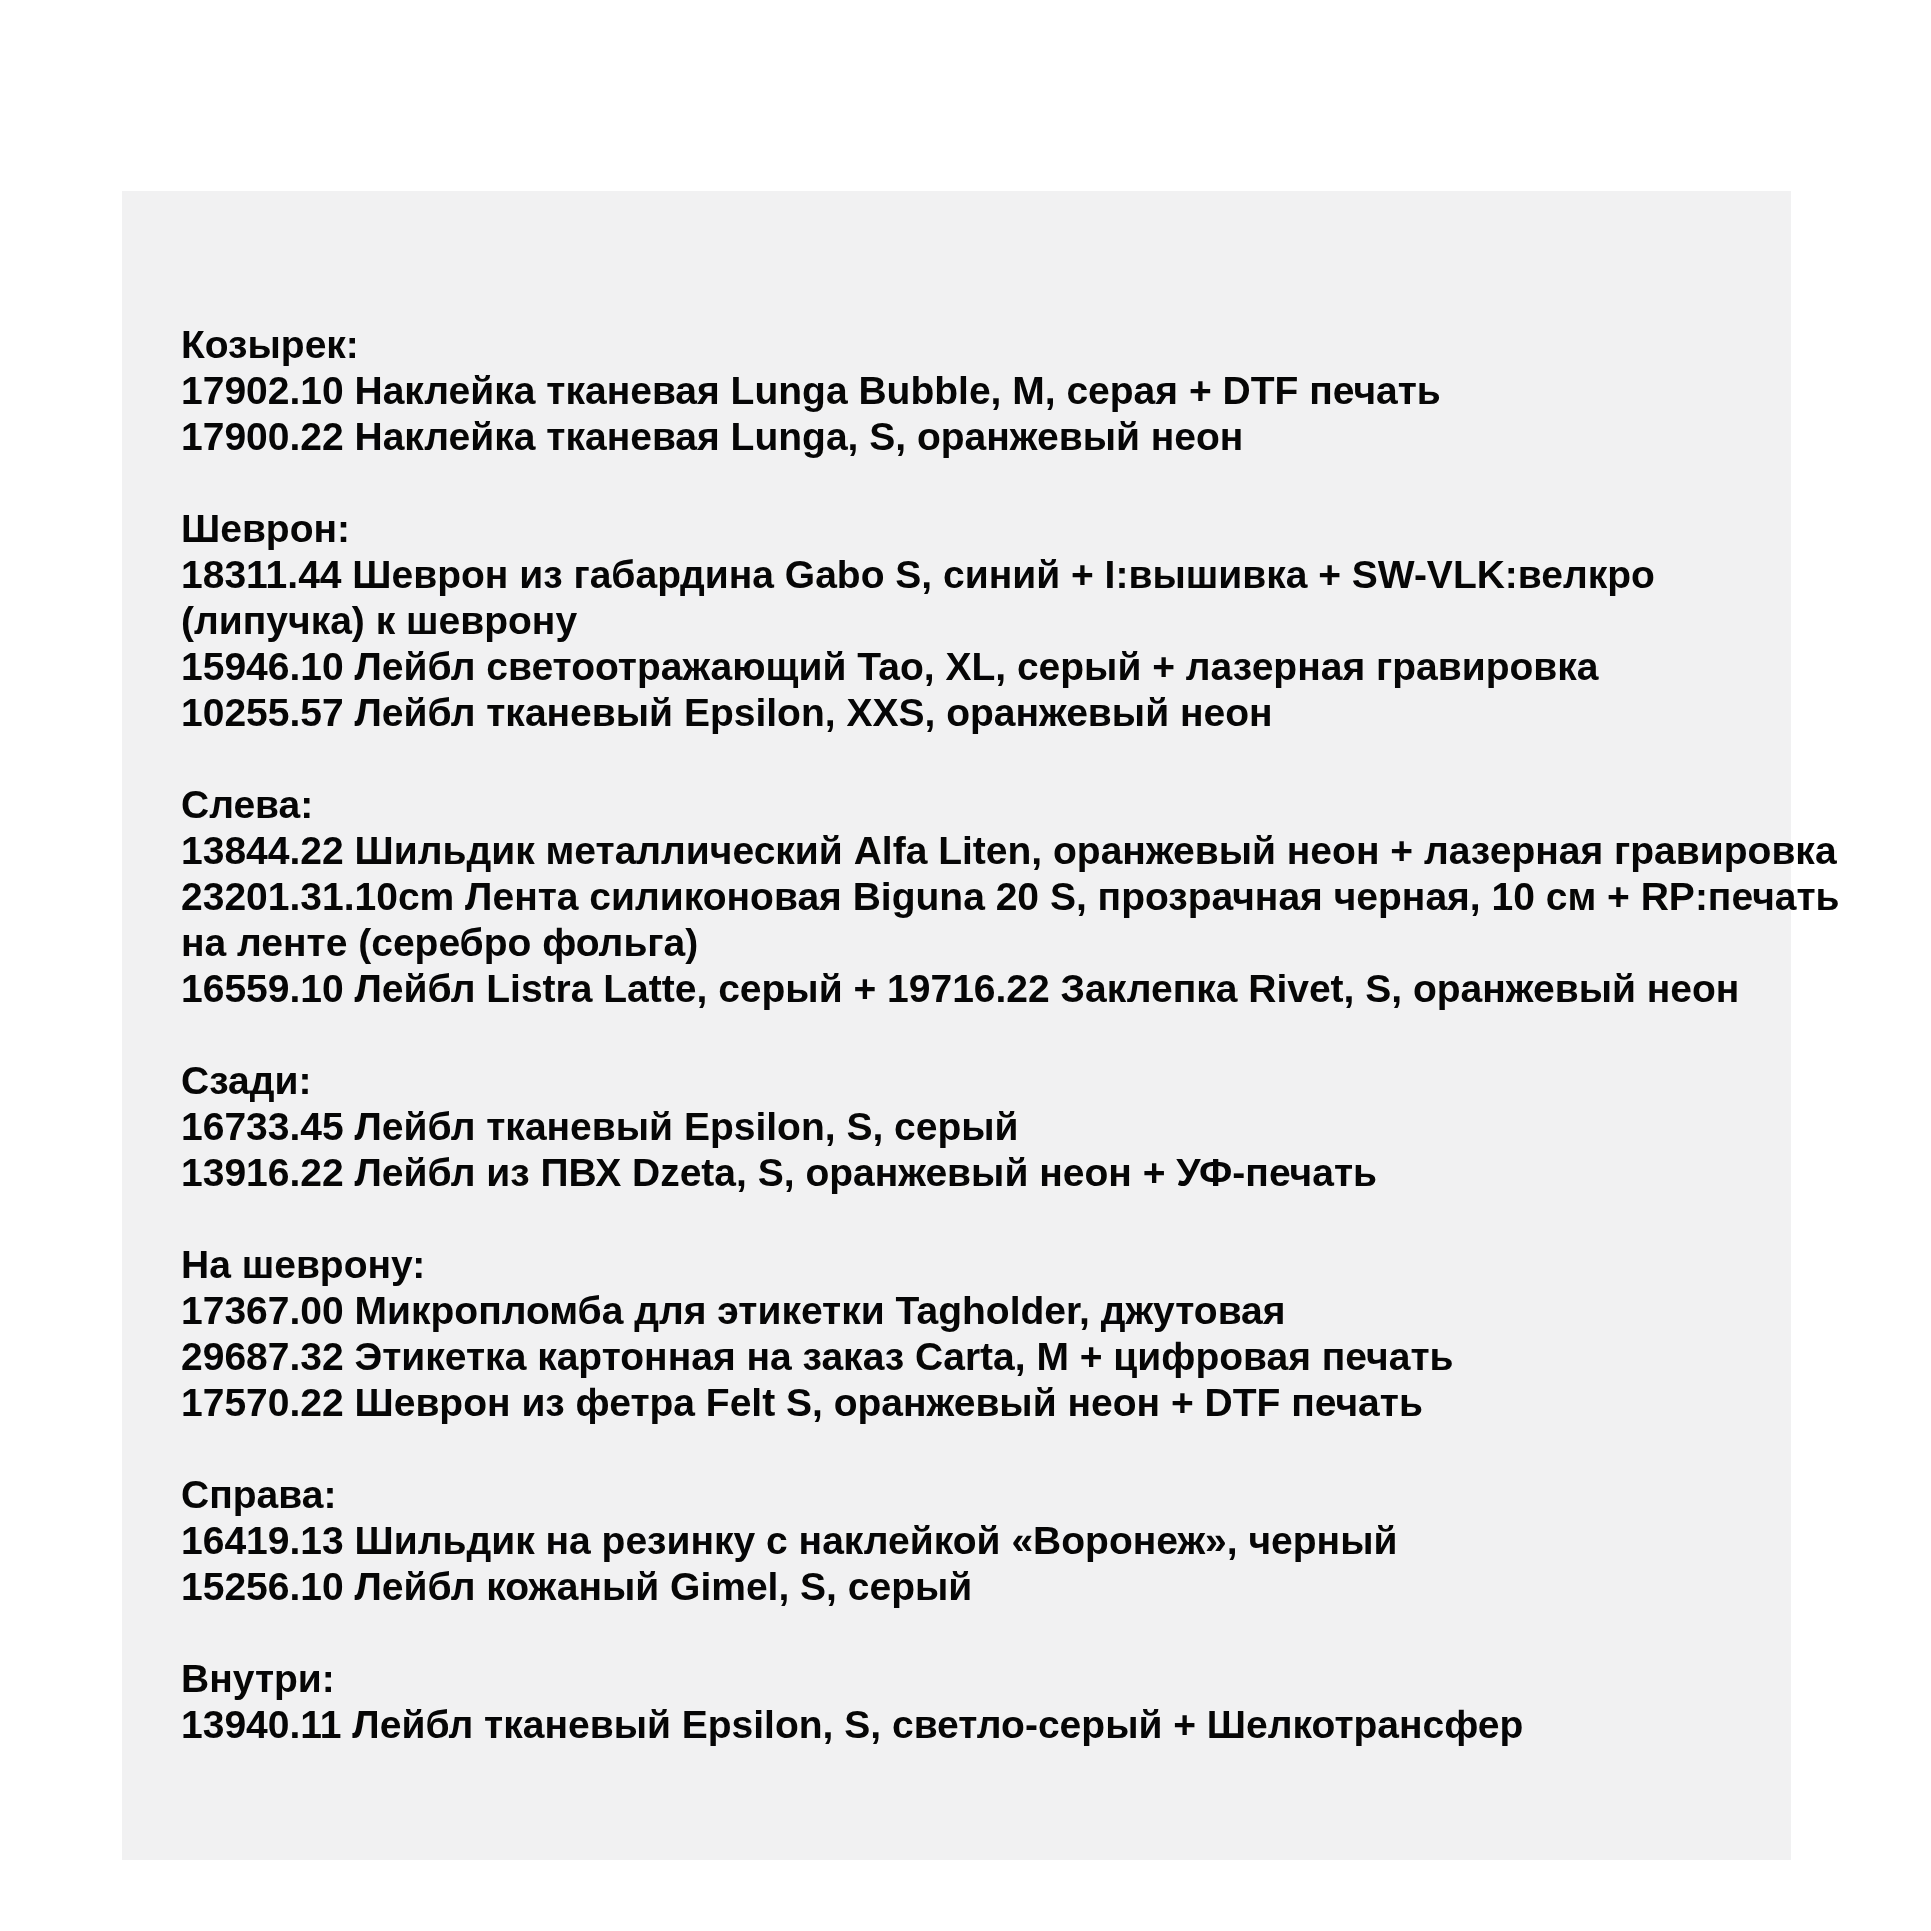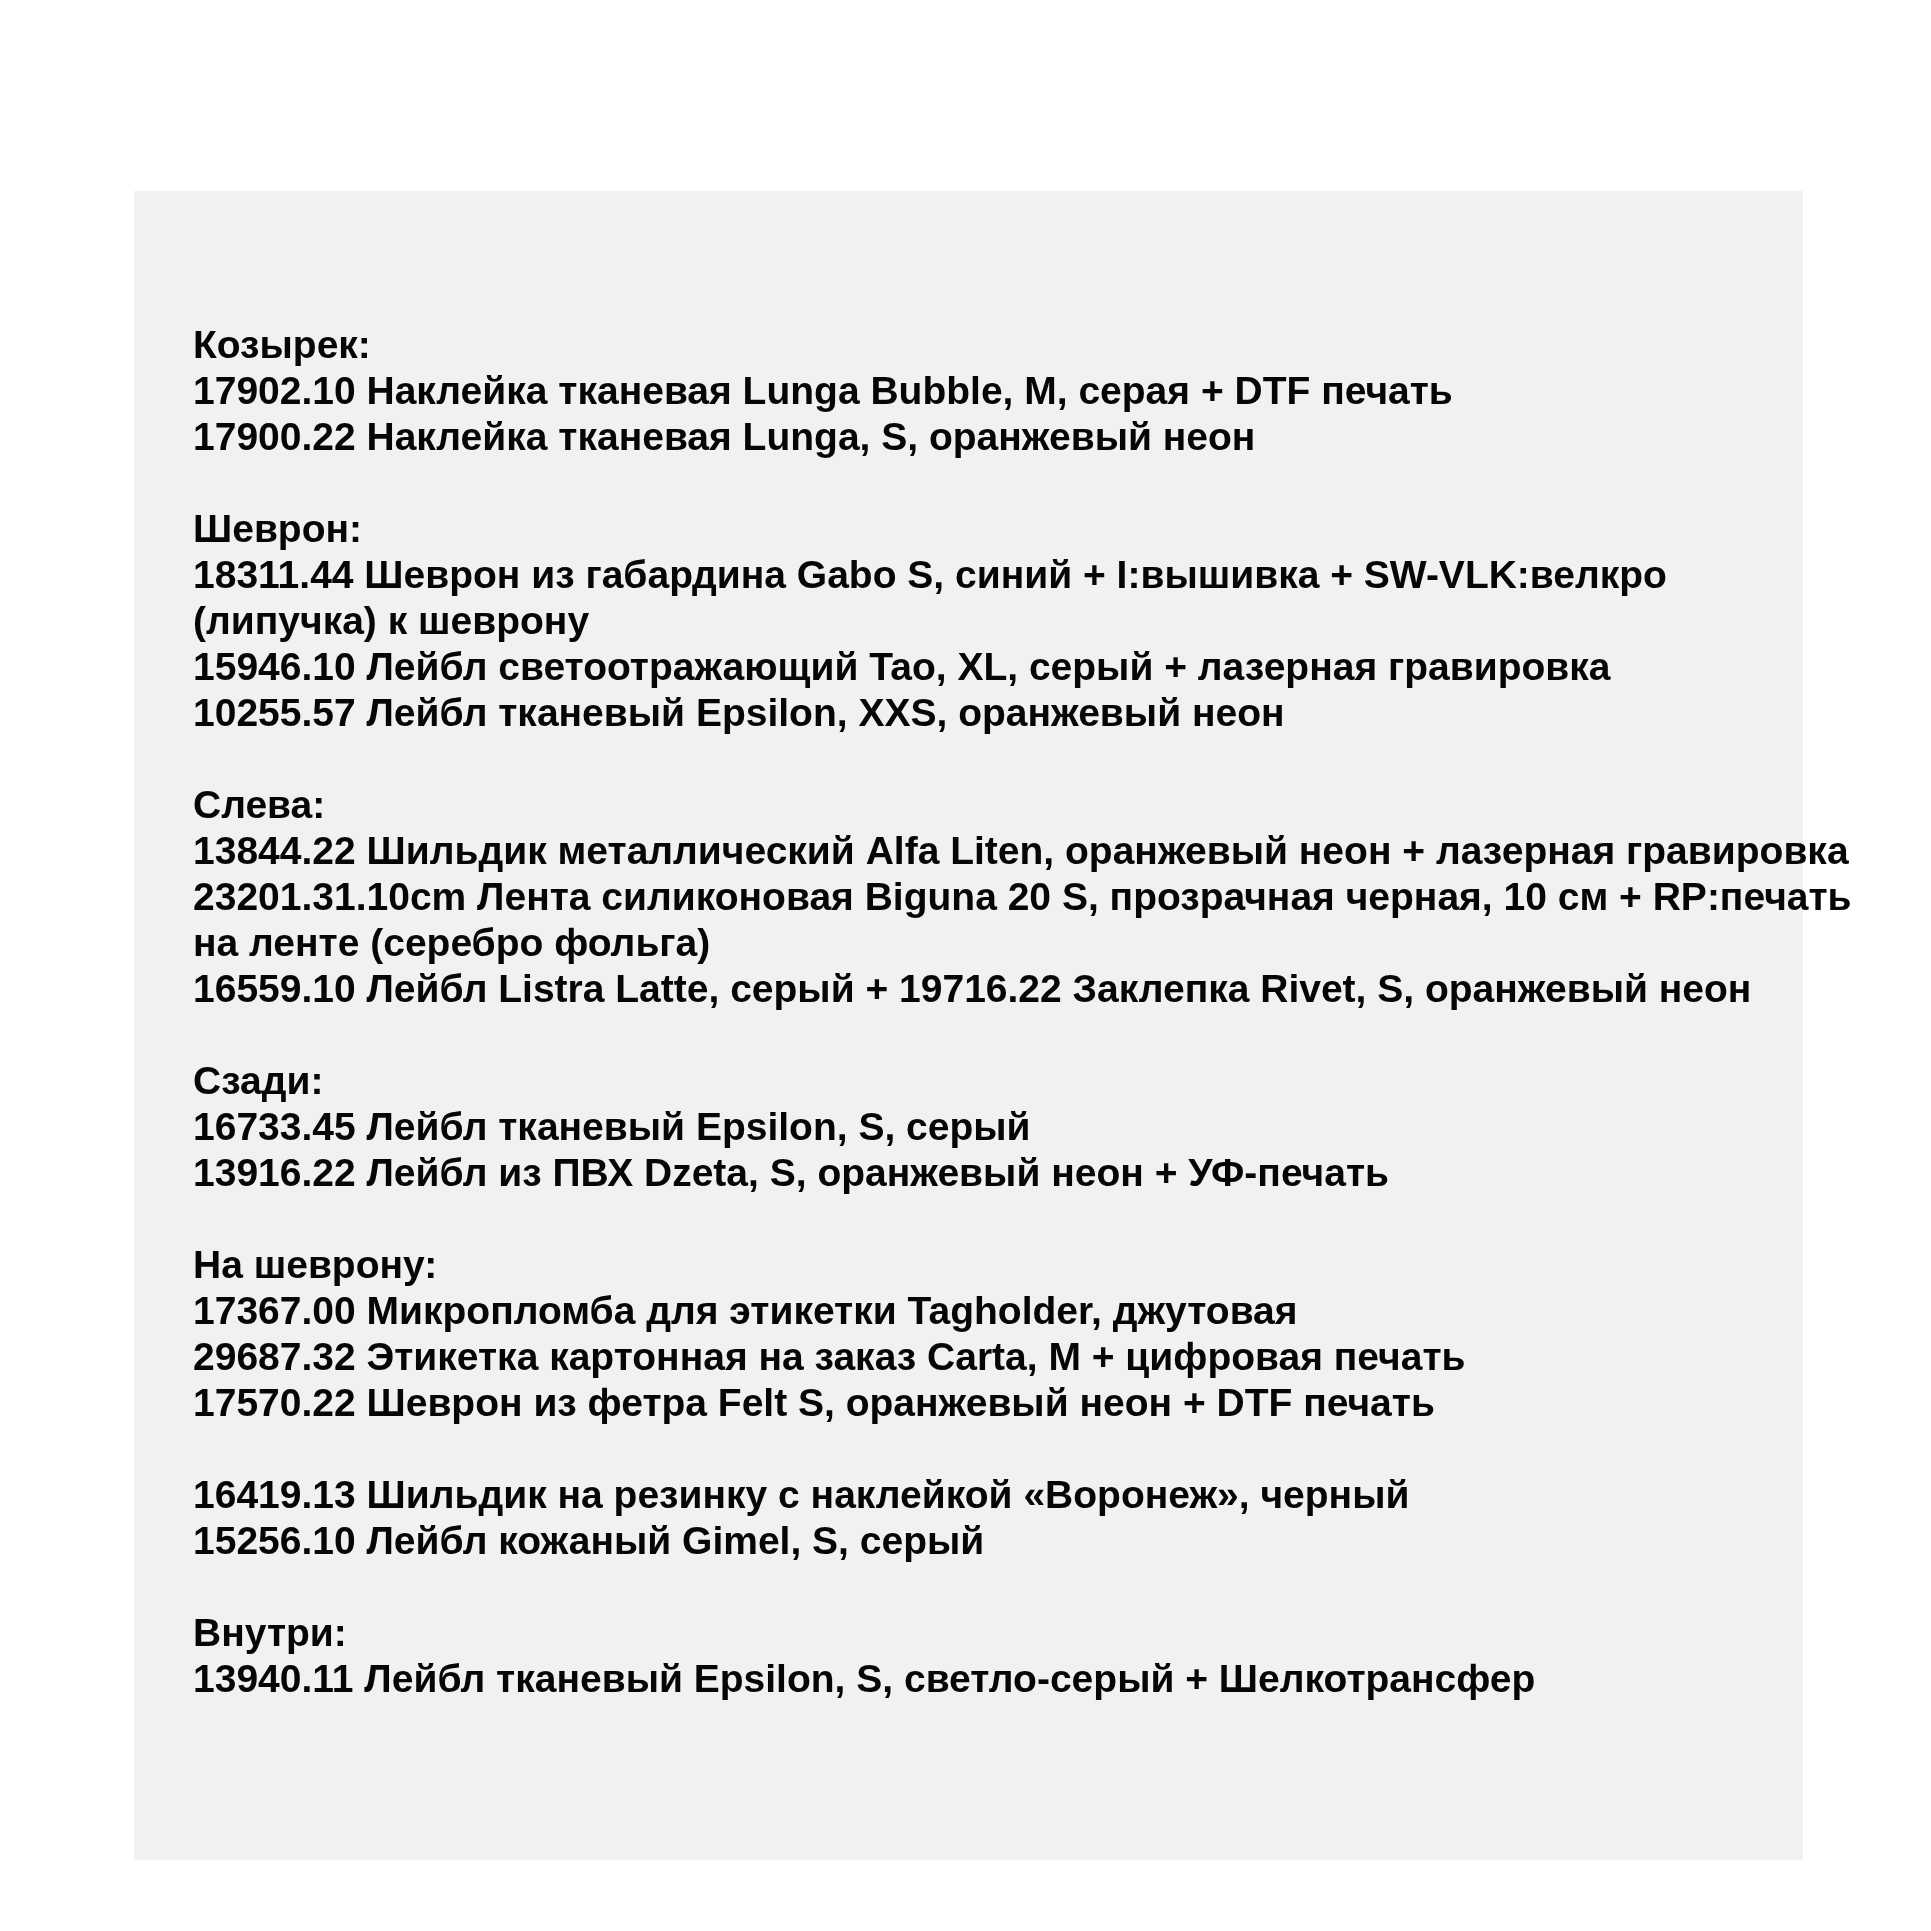--- a/index.html
+++ b/index.html
@@ -12,21 +12,21 @@
   }
   .page {
     position: relative;
     width: 1931px;
     height: 1931px;
     background: #ffffff;
     overflow: hidden;
   }
   .sheet {
     position: absolute;
-    left: 134px;
+    left: 122px;
     top: 191px;
     width: 1669px;
     height: 1669px;
     background: #f1f1f2;
     box-sizing: border-box;
     padding: 131px 20px 0 59px;
   }
   .artifact {
     position: absolute;
     left: 1497px;
@@ -92,20 +92,21 @@
         </div>
 
   <div class="section">
     <div class="section-title">На шеврону:</div>
   <div class="section-line">17367.00 Микропломба для этикетки Tagholder, джутовая</div>
           <div class="section-line">29687.32 Этикетка картонная на заказ Carta, M + цифровая печать</div>
           <div class="section-line">17570.22 Шеврон из фетра Felt S, оранжевый неон + DTF печать</div>
         </div>
 
   <div class="section">
+    <div class="section-title">Справа:</div>
   <div class="section-line">16419.13 Шильдик на резинку с наклейкой «Воронеж», черный</div>
           <div class="section-line">15256.10 Лейбл кожаный Gimel, S, серый</div>
         </div>
 
   <div class="section">
     <div class="section-title">Внутри:</div>
   <div class="section-line">13940.11 Лейбл тканевый Epsilon, S, светло-серый + Шелкотрансфер</div>
         </div>
 </div>
   </div>

